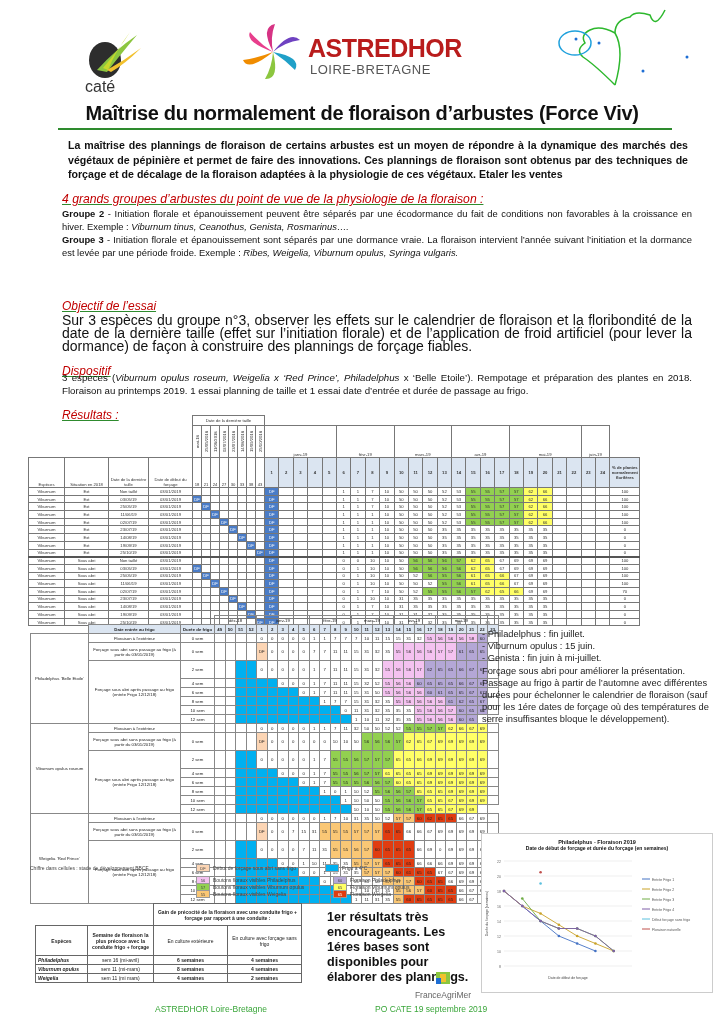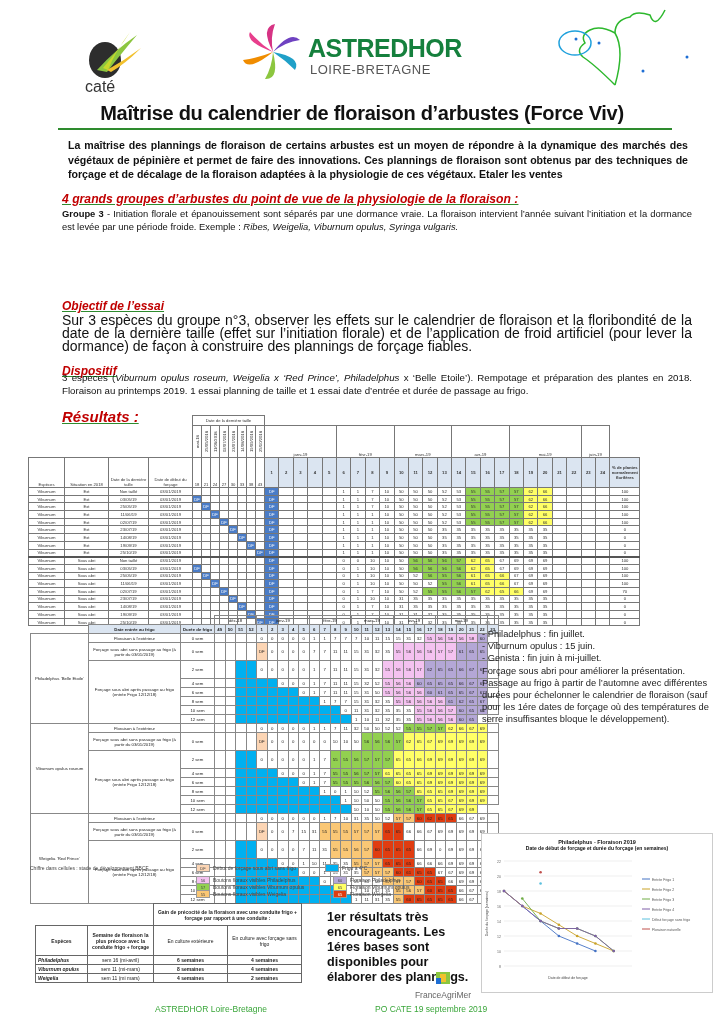--- a/index.html
+++ b/index.html
@@ -2,27 +2,27 @@
 <html><head>
 <meta charset="utf-8">
 <style>
 *{box-sizing:border-box;margin:0;padding:0}
 body{width:724px;height:1024px;background:#fff;font-family:"Liberation Sans",sans-serif;color:#111;position:relative;overflow:hidden}
 .abs{position:absolute}
 
 #logo-cate{left:75px;top:30px;width:70px;height:68px}
 #logo-astredhor{left:240px;top:22px;width:220px;height:60px}
 #map{left:555px;top:5px;width:160px;height:90px}
-.astred-title{position:absolute;left:68px;top:12px;font-weight:bold;font-size:25px;color:#15803d;letter-spacing:-0.5px}
+.astred-title{position:absolute;left:68px;top:12px;font-weight:bold;font-size:25px;color:#b91c1c;letter-spacing:-0.5px}
 .astred-sub{position:absolute;left:70px;top:40px;font-size:13px;color:#555;letter-spacing:0.5px}
 .cate-label{position:absolute;left:10px;top:48px;font-size:16px;color:#333}
 #title{left:0;width:724px;top:102px;text-align:center;font-weight:bold;font-size:20px;font-family:"Liberation Sans",sans-serif;letter-spacing:-0.3px}
 #title-rule{left:58px;top:128px;width:614px;height:2px;background:#2e8b2e}
 #intro{left:68px;top:138px;width:620px;font-size:10.6px;font-weight:bold;line-height:14.5px;text-align:justify}
-.sec-h{position:absolute;left:62px;font-weight:bold;font-style:italic;font-size:12px;color:#c00000;text-decoration:underline;text-decoration-color:#2e8b2e}
+.sec-h{position:absolute;left:62px;font-weight:normal;font-style:italic;font-size:12px;color:#c00000;text-decoration:underline;text-decoration-color:#2e8b2e}
 .body-txt{position:absolute;left:62px;width:630px;font-size:9.4px;line-height:13px;text-align:justify}
 .body-txt b{font-weight:bold}
 
 #t1{left:28px;top:415px}
 table{border-collapse:collapse}
 .tbl1 td,.tbl1 th{border:1px solid #777;font-size:4.2px;text-align:center;height:7.7px;padding:0;color:#333;font-weight:normal}
 .tbl1 .blue{background:#4a7cc7;color:#fff}
 .tbl1 .wk{background:#dbe5f1;font-weight:bold;height:30px}
 .tbl1 .g{background:#92d050}
 .tbl1 .y{background:#ffff66}
@@ -82,37 +82,38 @@
     <path d="M60 80 Q40 60 28 52 Q20 45 30 38 Q25 30 35 25 Q45 20 60 28 Q60 15 75 12 Q80 5 95 10 Q100 25 110 5" fill="none" stroke="#2db82d" stroke-width="1.5"></path>
     <path d="M60 28 Q70 45 60 80" fill="none" stroke="#2db82d" stroke-width="1.5"></path>
     <ellipse cx="20" cy="38" rx="16" ry="12" fill="none" stroke="#1ea0dc" stroke-width="1.5"></ellipse>
     <circle cx="21" cy="34" r="1.5" fill="#1e6ed4"></circle>
     <circle cx="44" cy="38" r="1.5" fill="#1e6ed4"></circle>
     <circle cx="132" cy="52" r="1.5" fill="#1e6ed4"></circle>
     <circle cx="88" cy="66" r="1.5" fill="#1e6ed4"></circle>
   </svg>
 </div>
 
-<div class="abs" id="title">Maîtrise du calendrier de floraison d’arbustes (Force Viv)</div>
+<div class="abs" id="title">Maîtrise du normalement de floraison d’arbustes (Force Viv)</div>
 <div class="abs" id="title-rule"></div>
 
 <div class="abs" id="intro">La maîtrise des plannings de floraison de certains arbustes est un moyen de répondre à la dynamique des marchés des végétaux de pépinière et permet de faire des innovations. Ces plannings de floraison sont obtenus par des techniques de forçage et de décalage de la floraison adaptées à la physiologie de ces végétaux. Etaler les ventes</div>
 
 <div class="sec-h" style="top:192px;font-size:12.2px">4 grands groupes d’arbustes du point de vue de la physiologie de la floraison :</div>
 <div class="body-txt" style="top:207px">
+  <div><b>Groupe 2</b><span> - Initiation florale et épanouissement peuvent être séparés par une écodormance du fait de conditions non favorables à la croissance en hiver. Exemple : </span><i>Viburnum tinus, Ceanothus, Genista, Rosmarinus….</i></div>
   <div><b>Groupe 3</b><span> - Initiation florale et épanouissement sont séparés par une dormance vraie. La floraison intervient l’année suivant l’initiation et la dormance est levée par une période froide. Exemple : </span><i>Ribes, Weigelia, Viburnum opulus, Syringa vulgaris.</i></div>
 </div>
 
 <div class="sec-h" style="top:299px">Objectif de l’essai</div>
 <div class="body-txt" style="top:314px;font-size:14px">Sur 3 espèces du groupe n°3, observer les effets sur le calendrier de floraison et la floribondité de la date de la dernière taille (effet sur l’initiation florale) et de l’application de froid artificiel (pour lever la dormance) de façon à construire des plannings de forçage fiables.</div>
 
 <div class="sec-h" style="top:364px">Dispositif</div>
 <div class="body-txt" style="top:371px;font-size:9.7px"><span>3 espèces (</span><i>Viburnum opulus roseum, Weigelia x ‘Red Prince’, Philadelphus</i><span> x ‘Belle Etoile’). Rempotage et préparation des plantes en 2018. Floraison au printemps 2019. 1 essai planning de taille et 1 essai date d’entrée et durée de passage au frigo.</span></div>
 
-<div class="sec-h" style="top:408px;font-size:15px">Résultats :</div>
+<div class="sec-h" style="top:408px;font-size:12px">Résultats :</div>
 
 <div class="abs" id="t1">
   <table class="tbl1" id="tbl1">
       <tbody>
         <tr>
           <td colspan="4" style="border:none"></td>
           <td colspan="8" style="height:10px">Date de la dernière taille</td>
           <td colspan="25" style="border:none"></td>
         </tr>
         <tr>

